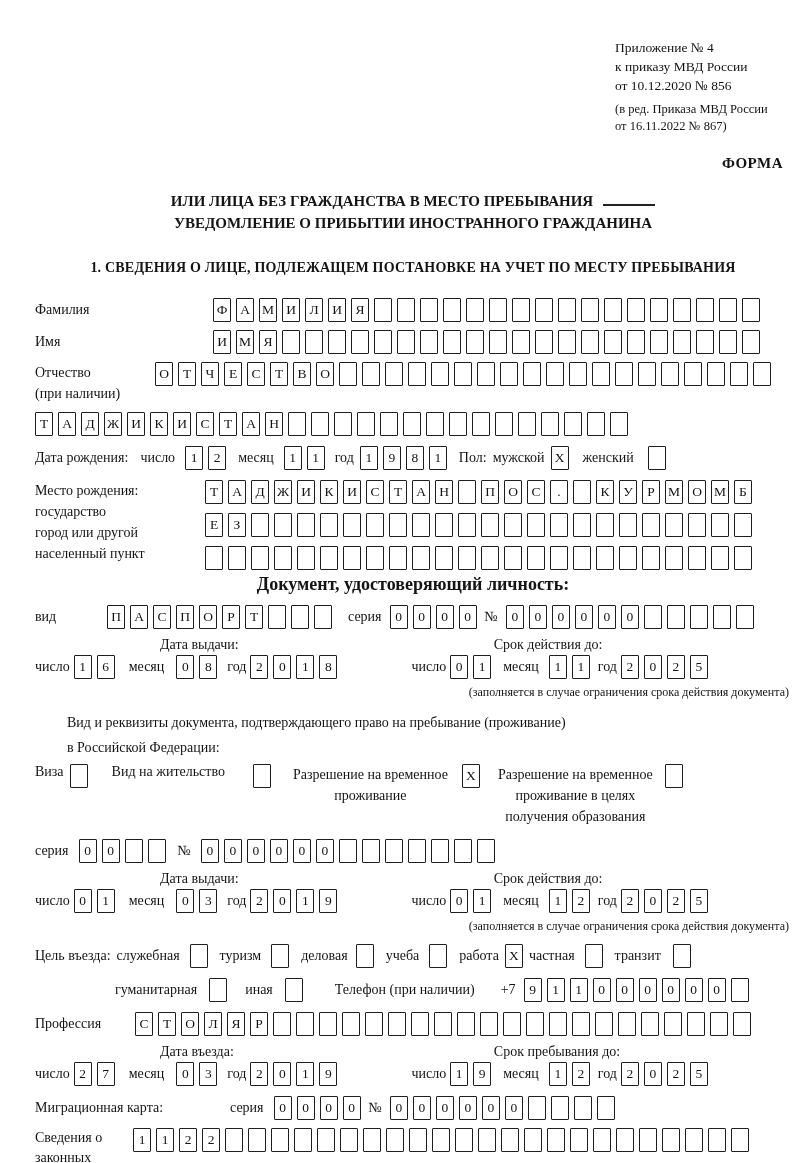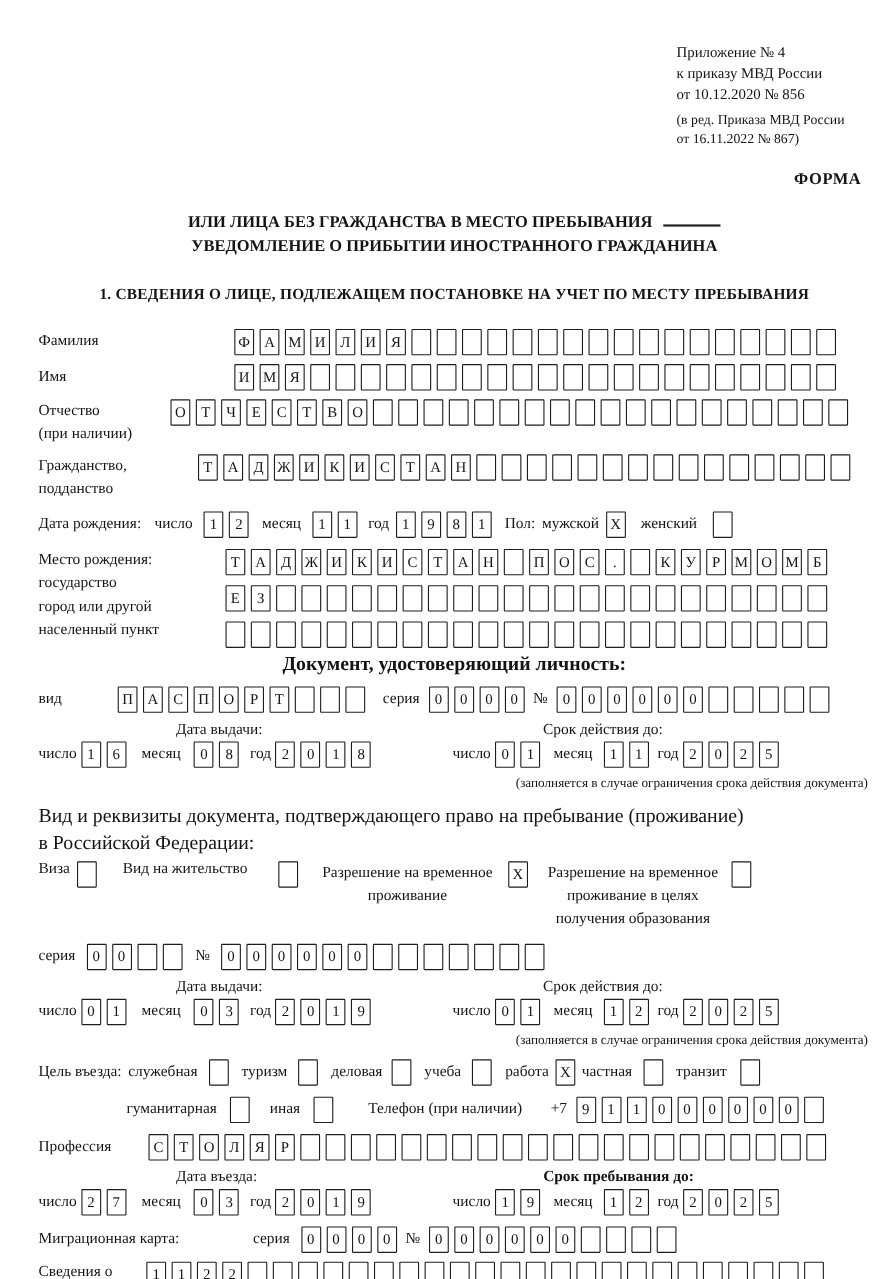--- a/index.html
+++ b/index.html
@@ -28,21 +28,21 @@
     width:18px;height:24px;flex:none;box-sizing:border-box;
     border:1.7px solid #1d1d1d;border-radius:1px;background:#fff;
     display:flex;align-items:center;justify-content:center;
     font-size:13.5px;font-family:"Liberation Serif","DejaVu Serif",serif;
   }
   .stack{display:flex;flex-direction:column;gap:9px;}
   .center-bold{text-align:center;font-weight:bold;font-size:18px;margin:4px 0 10px 0;}
   .date-labels{display:flex;font-size:14px;margin-bottom:2px;}
   .note-right{text-align:right;font-size:12px;margin:-2px 2px 10px 0;}
   .permit-lbl{text-align:center;font-size:14px;line-height:21px;}
-  .para{font-size:18px;line-height:25px;margin-bottom:4px;}
+  .para{font-size:14px;line-height:25px;margin-bottom:4px;margin-left:32px;}
 </style>
 </head>
 <body>
 
 <div class="page">
 
   <div class="corner">
       <div>Приложение № 4</div>
       <div>к приказу МВД России</div>
       <div>от 10.12.2020 № 856</div>
@@ -155,24 +155,20 @@
           <span class="cell"></span>
           <span class="cell"></span>
           <span class="cell"></span>
           <span class="cell"></span>
           <span class="cell"></span>
           <span class="cell"></span>
         </span>
     </div>
 
     <div class="frow top">
-      <div class="lbl-lines" style="width:145px;">
-          <div>Гражданство,</div>
-          <div>подданство</div>
-        </div>
       <span class="cells">
           <span class="cell">Т</span>
           <span class="cell">А</span>
           <span class="cell">Д</span>
           <span class="cell">Ж</span>
           <span class="cell">И</span>
           <span class="cell">К</span>
           <span class="cell">И</span>
           <span class="cell">С</span>
           <span class="cell">Т</span>
@@ -584,21 +580,21 @@
           <span class="cell"></span>
           <span class="cell"></span>
           <span class="cell"></span>
           <span class="cell"></span>
           <span class="cell"></span>
         </span>
     </div>
 
     <div class="date-labels" style="margin-top:8px;">
       <span style="margin-left:125px;">Дата въезда:</span>
-      <span style="margin-left:260px;font-weight:bold;">Срок пребывания до:</span>
+      <span style="margin-left:260px;">Срок пребывания до:</span>
     </div>
 
     <div class="frow">
       <span class="lbl">число</span>
       <span class="cells" style="margin-left:4px;">
           <span class="cell">2</span>
           <span class="cell">7</span>
         </span>
       <span class="lbl" style="margin-left:14px;">месяц</span>
       <span class="cells" style="margin-left:12px;">

